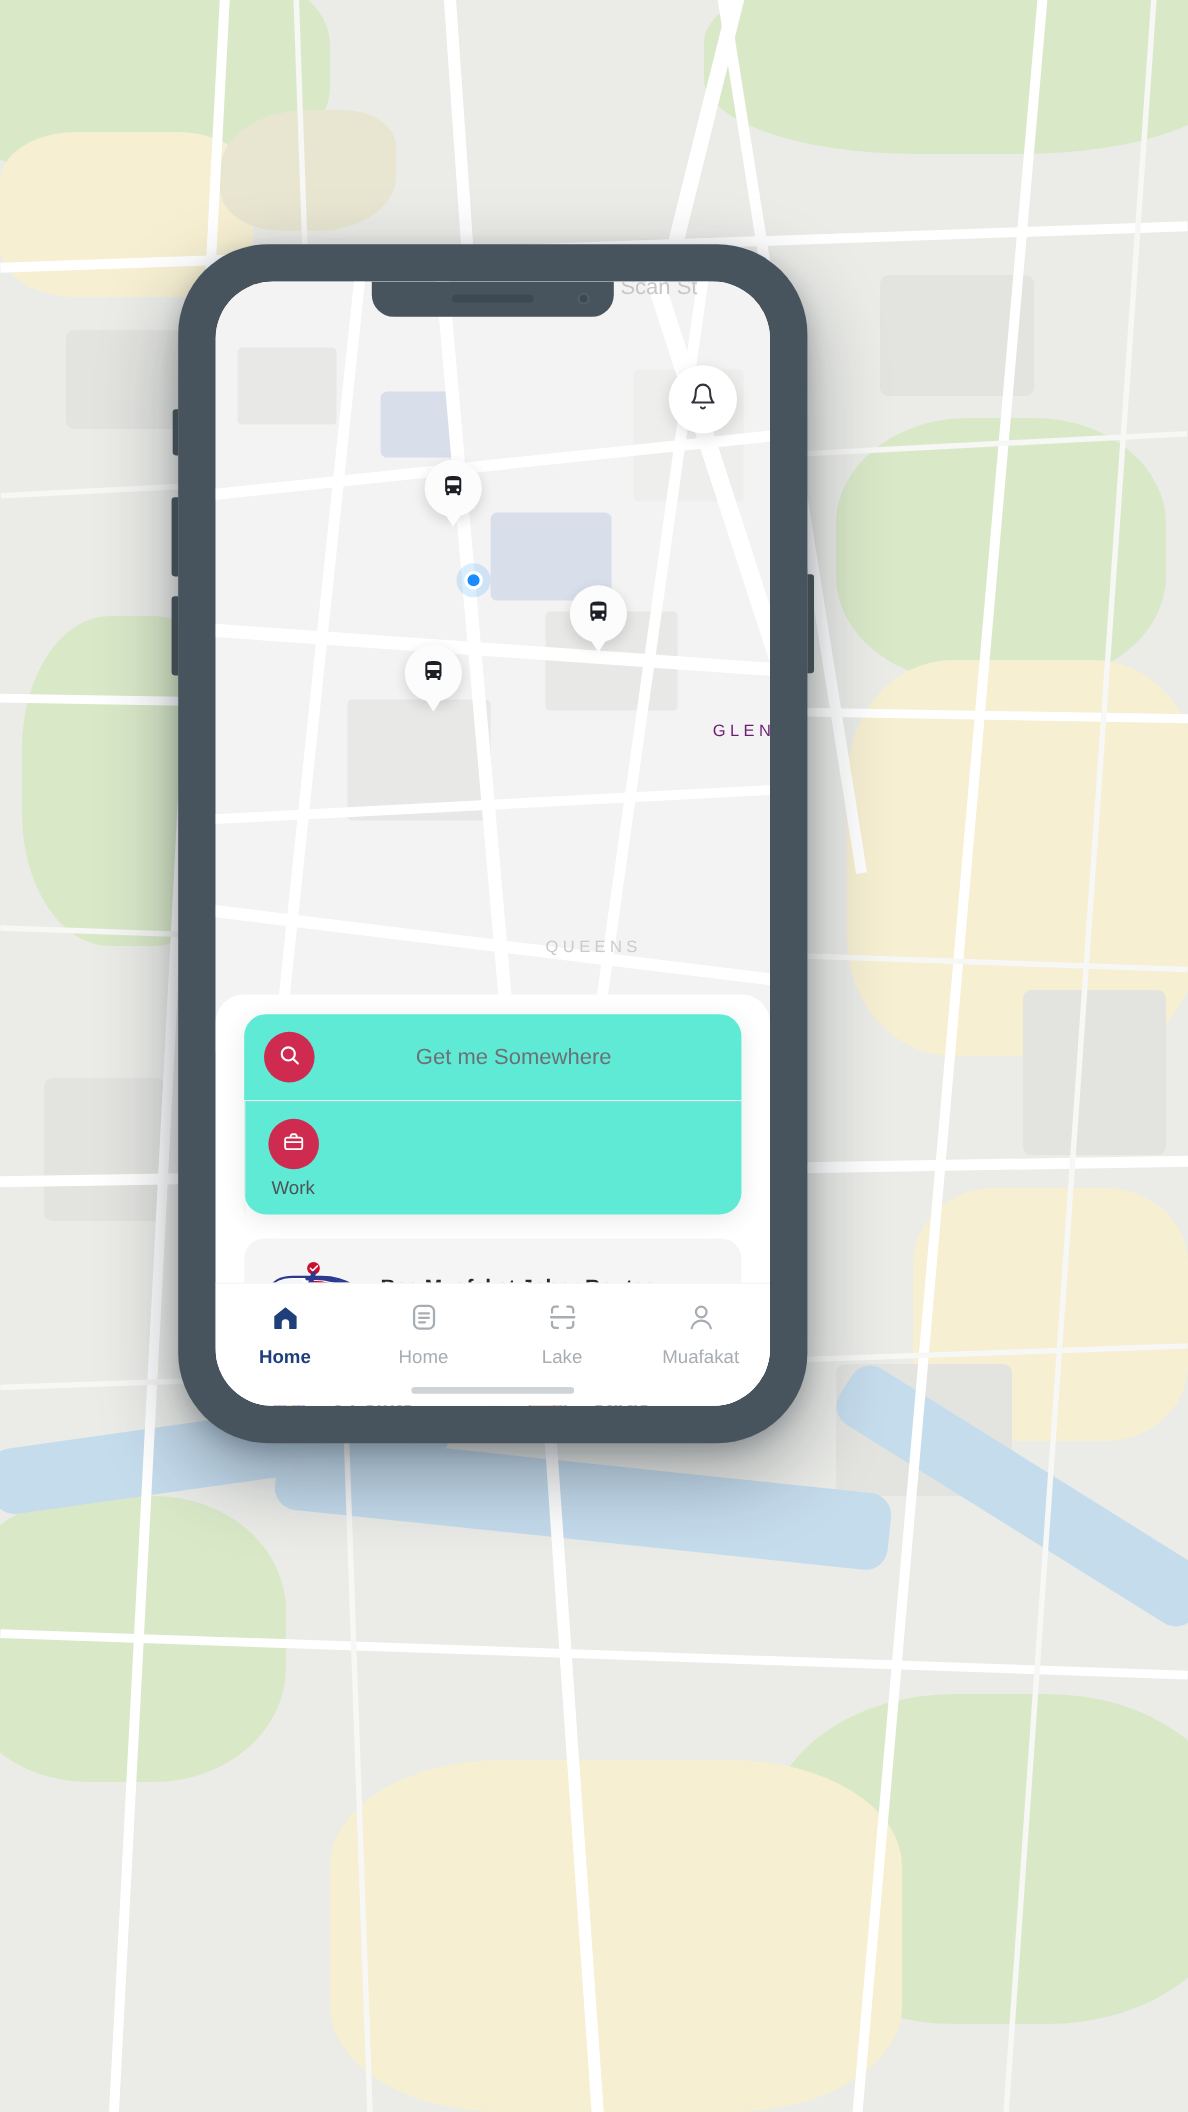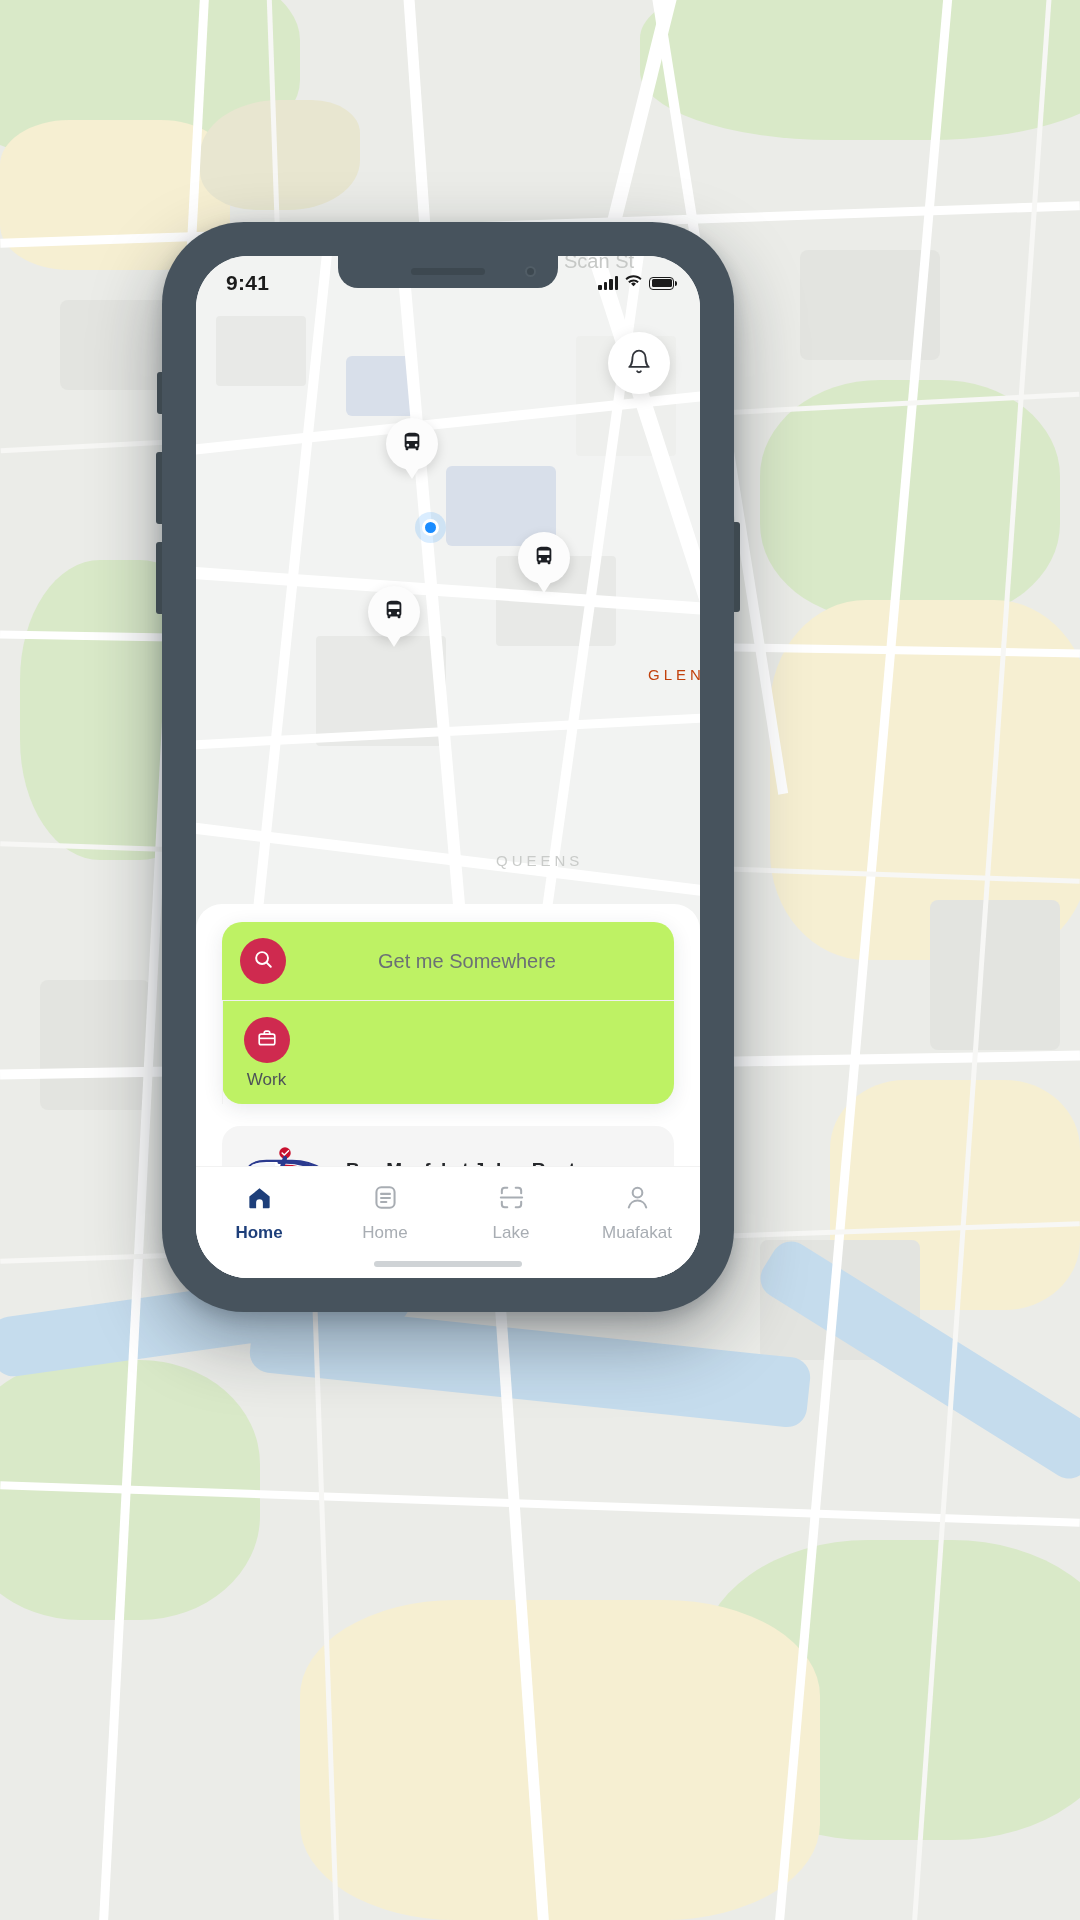--- a/index.html
+++ b/index.html
@@ -124,21 +124,21 @@
   
   .sheet{
     position:absolute;left:0;right:0;bottom:0;top:648px;
     background:#ffffff;border-radius:26px 26px 0 0;
     z-index:25;
   }
   .sheet-inner{padding:0 26px;}
 
   .search-card{
     margin-top:18px;
-    background:#bef264;border-radius:20px;
+    background:#5eead4;border-radius:20px;
     box-shadow:0 5px 20px rgba(40,45,55,.10);
   }
   .search-row{
     display:flex;align-items:center;gap:16px;
     padding:16px 18px;border-bottom:1px solid #f0f0f0;
   }
   .search-row .label{
     flex:1;text-align:center;font-size:20px;color:#6b7075;
     padding-right:24px;
   }
@@ -244,21 +244,21 @@
       <div class="am-road" style="left:-40px;top:160px;width:620px;height:10px;transform:rotate(-6deg);"></div>
       <div class="am-road" style="left:-40px;top:330px;width:620px;height:12px;transform:rotate(4deg);"></div>
       <div class="am-road" style="left:-40px;top:470px;width:620px;height:9px;transform:rotate(-3deg);"></div>
       <div class="am-road" style="left:-40px;top:600px;width:620px;height:11px;transform:rotate(7deg);"></div>
       <div class="am-road" style="left:90px;top:-40px;width:10px;height:760px;transform:rotate(6deg);"></div>
       <div class="am-road" style="left:230px;top:-40px;width:12px;height:760px;transform:rotate(-5deg);"></div>
       <div class="am-road" style="left:390px;top:-40px;width:10px;height:760px;transform:rotate(8deg);"></div>
       <div class="am-road" style="left:460px;top:-40px;width:16px;height:500px;transform:rotate(-18deg);"></div>
 
       <div class="am-label" style="left:300px;top:596px;">QUEENS</div>
-      <div class="am-label" style="left:452px;top:410px;color:#c2410c;">GLEN</div>
+      <div class="am-label" style="left:452px;top:400px;color:#701a75;">GLEN</div>
       <div class="am-label" style="left:368px;top:-6px;letter-spacing:0;font-size:20px;color:#c6c8c6;">Scan St</div>
 
       <div class="bell">
         <span>
           <svg width="26" height="27" viewBox="0 0 24 24" fill="none" stroke="#31343a" stroke-width="1.7" stroke-linecap="round" stroke-linejoin="round">
             <path d="M18 8A6 6 0 0 0 6 8c0 7-3 9-3 9h18s-3-2-3-9"></path>
             <path d="M13.7 21a2 2 0 0 1-3.4 0"></path>
           </svg>
         </span>
       </div>
@@ -410,41 +410,20 @@
               <circle cx="12" cy="8" r="4"></circle>
               <path d="M4.8 20.2a7.4 7.4 0 0 1 14.4 0"></path>
             </svg>
           </span>
           <div class="t">Muafakat</div>
         </div>
       </div>
       <div class="home-ind"></div>
     </div>
 
-    <div class="statusbar">
-      <div class="st-time">9:41</div>
-      <div class="st-right">
-        <span class="sig">
-            <i></i>
-            <i></i>
-            <i></i>
-            <i></i>
-          </span>
-        <span>
-          <svg width="17" height="14" viewBox="0 0 18 14" fill="#1b1b1b">
-            <path d="M9 12.6 6.4 9.9a3.7 3.7 0 0 1 5.2 0z"></path>
-            <path d="M9 7.4c1.6 0 3.1.6 4.2 1.7l1.4-1.5A8 8 0 0 0 9 5.3a8 8 0 0 0-5.6 2.3l1.4 1.5A5.9 5.9 0 0 1 9 7.4z"></path>
-            <path d="M9 3.1c2.7 0 5.2 1 7.1 2.8l1.4-1.5A12.2 12.2 0 0 0 9 1 12.2 12.2 0 0 0 .5 4.4l1.4 1.5A10.2 10.2 0 0 1 9 3.1z"></path>
-          </svg>
-        </span>
-        <span class="batt">
-            <i></i>
-          </span>
-      </div>
-    </div>
 
     <div class="notch">
       <div class="speaker"></div>
       <div class="cam"></div>
     </div>
 
   </div>
 </div>
 
 </body></html>

